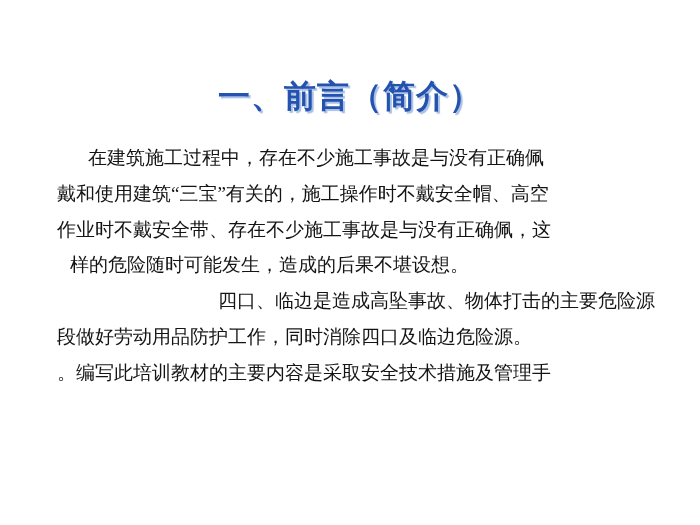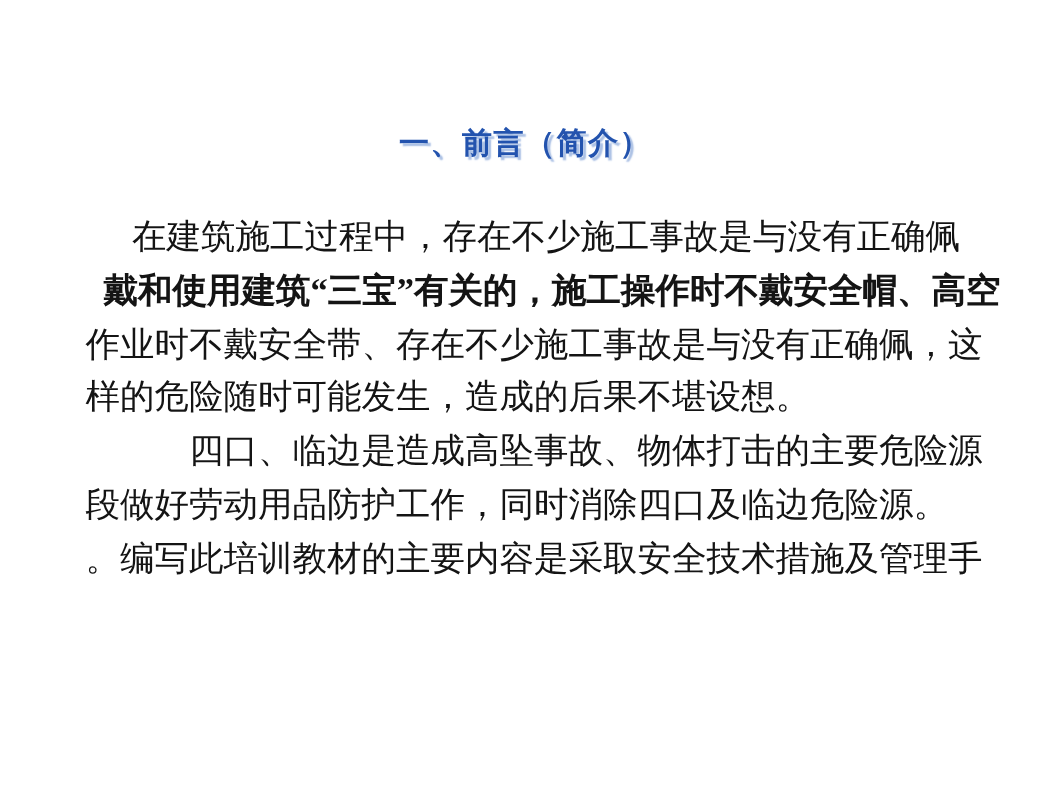--- a/index.html
+++ b/index.html
@@ -11,48 +11,48 @@
     position: relative;
     width: 700px;
     height: 525px;
     background: var(--slide-bg, #ffffff);
     overflow: hidden;
     font-family: "Liberation Serif", "DejaVu Serif", serif;
   }
   .slide-title {
     margin-top: 78px;
     text-align: center;
-    font-size: 20px;
+    font-size: 32px;
     line-height: 36px;
     font-weight: bold;
     color: var(--title-color, #2353ae);
     letter-spacing: 1px;
     text-shadow: 2px 2px 1px var(--title-shadow, #a9bfe4);
   }
   .slide-body {
     margin-top: 26px;
     padding-left: 57px;
     padding-right: 45px;
-    font-size: 23px;
+    font-size: 19px;
     font-weight: 500;
     color: var(--body-color, #141414);
   }
   .line {
     line-height: 35.8px;
     white-space: nowrap;
     letter-spacing: 0px;
   }
 </style>
 </head>
 <body>
 
 <div class="slide">
   <div class="slide-title">一、前言（简介）</div>
   <div class="slide-body">
       <div class="line" style="margin-left: 31px;">在建筑施工过程中，存在不少施工事故是与没有正确佩</div>
-      <div class="line" style="margin-left: 12px; font-weight: bold;">戴和使用建筑“三宝”有关的，施工操作时不戴安全帽、高空</div>
+      <div class="line" style="margin-left: 0px;">戴和使用建筑“三宝”有关的，施工操作时不戴安全帽、高空</div>
       <div class="line" style="margin-left: 0px;">作业时不戴安全带、存在不少施工事故是与没有正确佩，这</div>
-      <div class="line" style="margin-left: 0px;">样的危险随时可能发生，造成的后果不堪设想。</div>
+      <div class="line" style="margin-left: 13px;">样的危险随时可能发生，造成的后果不堪设想。</div>
       <div class="line" style="margin-left: 68px; text-align: right;">四口、临边是造成高坠事故、物体打击的主要危险源</div>
       <div class="line" style="margin-left: 0px;">段做好劳动用品防护工作，同时消除四口及临边危险源。</div>
       <div class="line" style="margin-left: 0px;">。编写此培训教材的主要内容是采取安全技术措施及管理手</div>
     </div>
 </div>
 
 </body></html>

